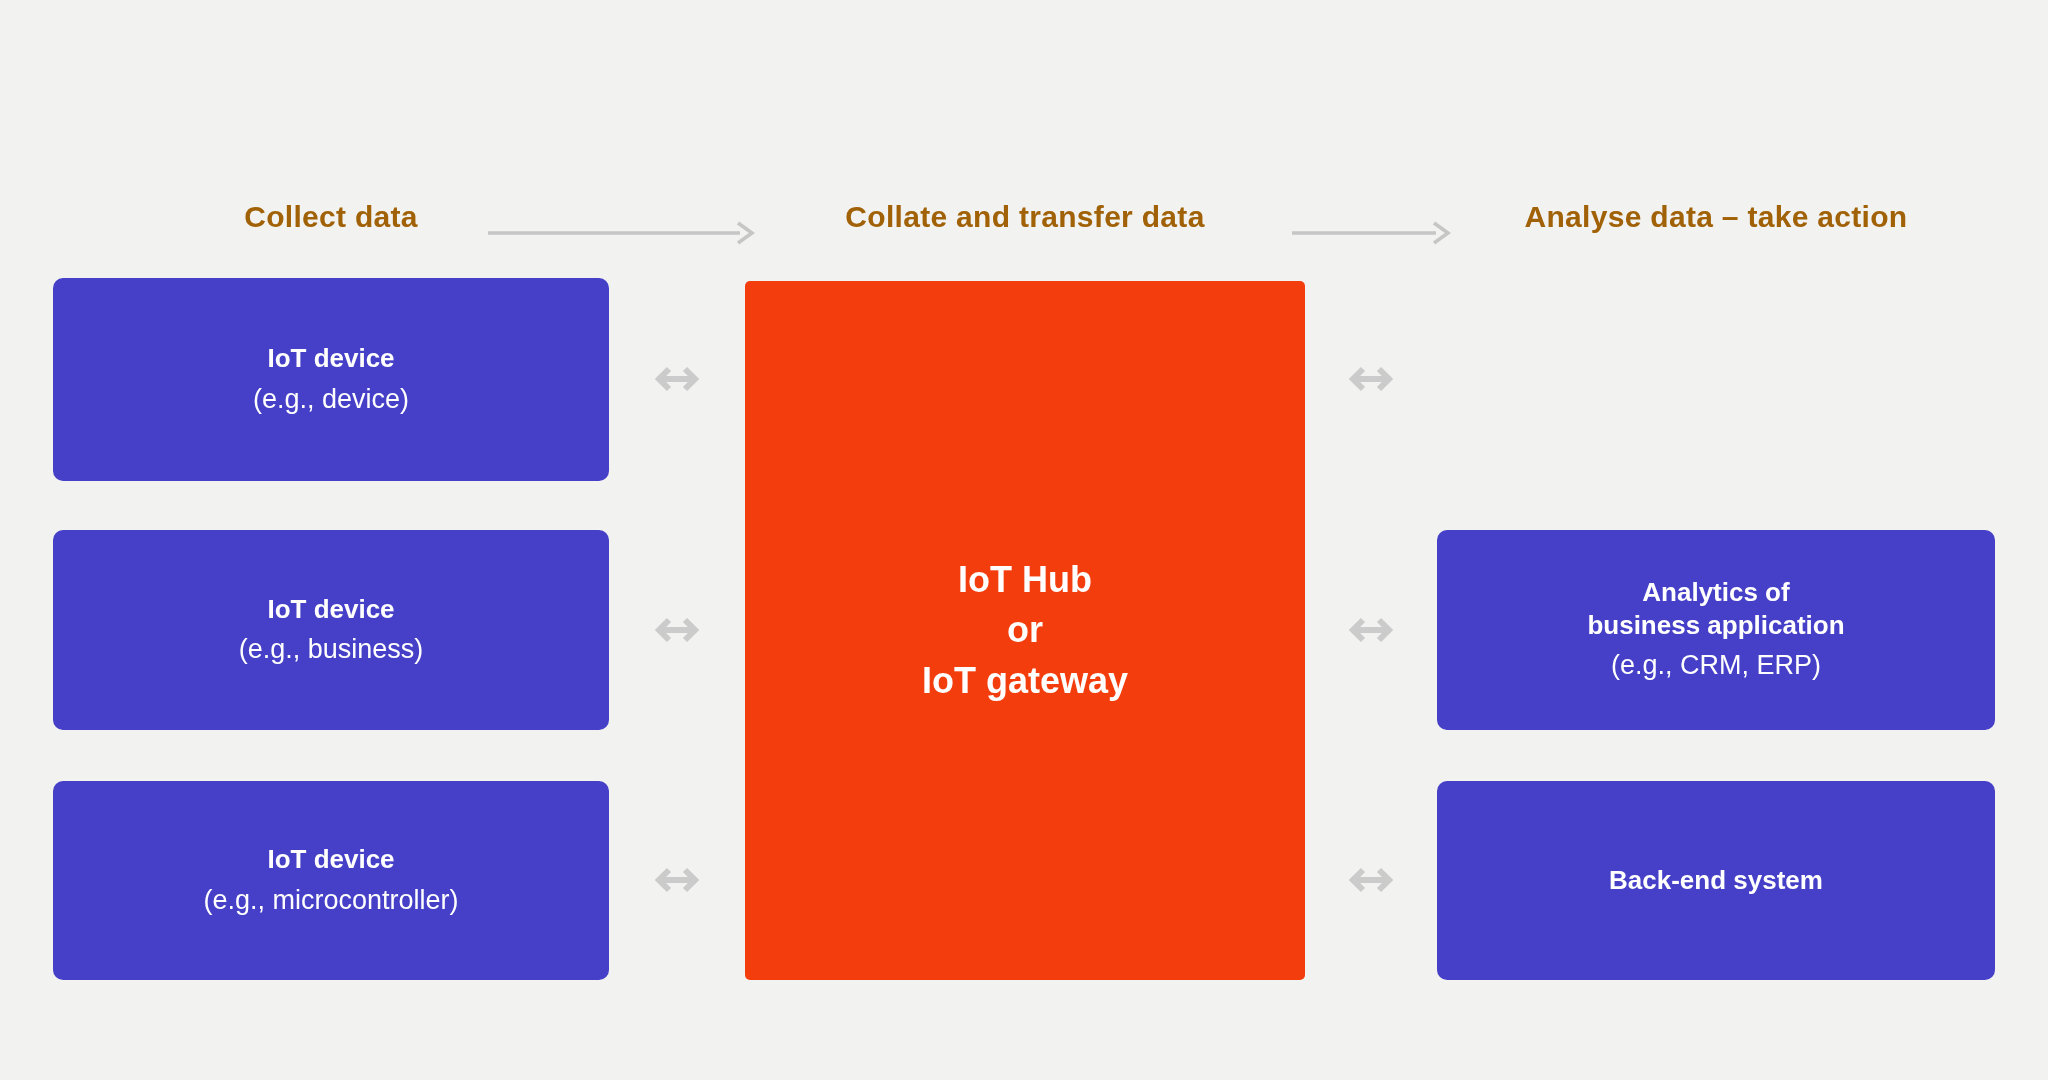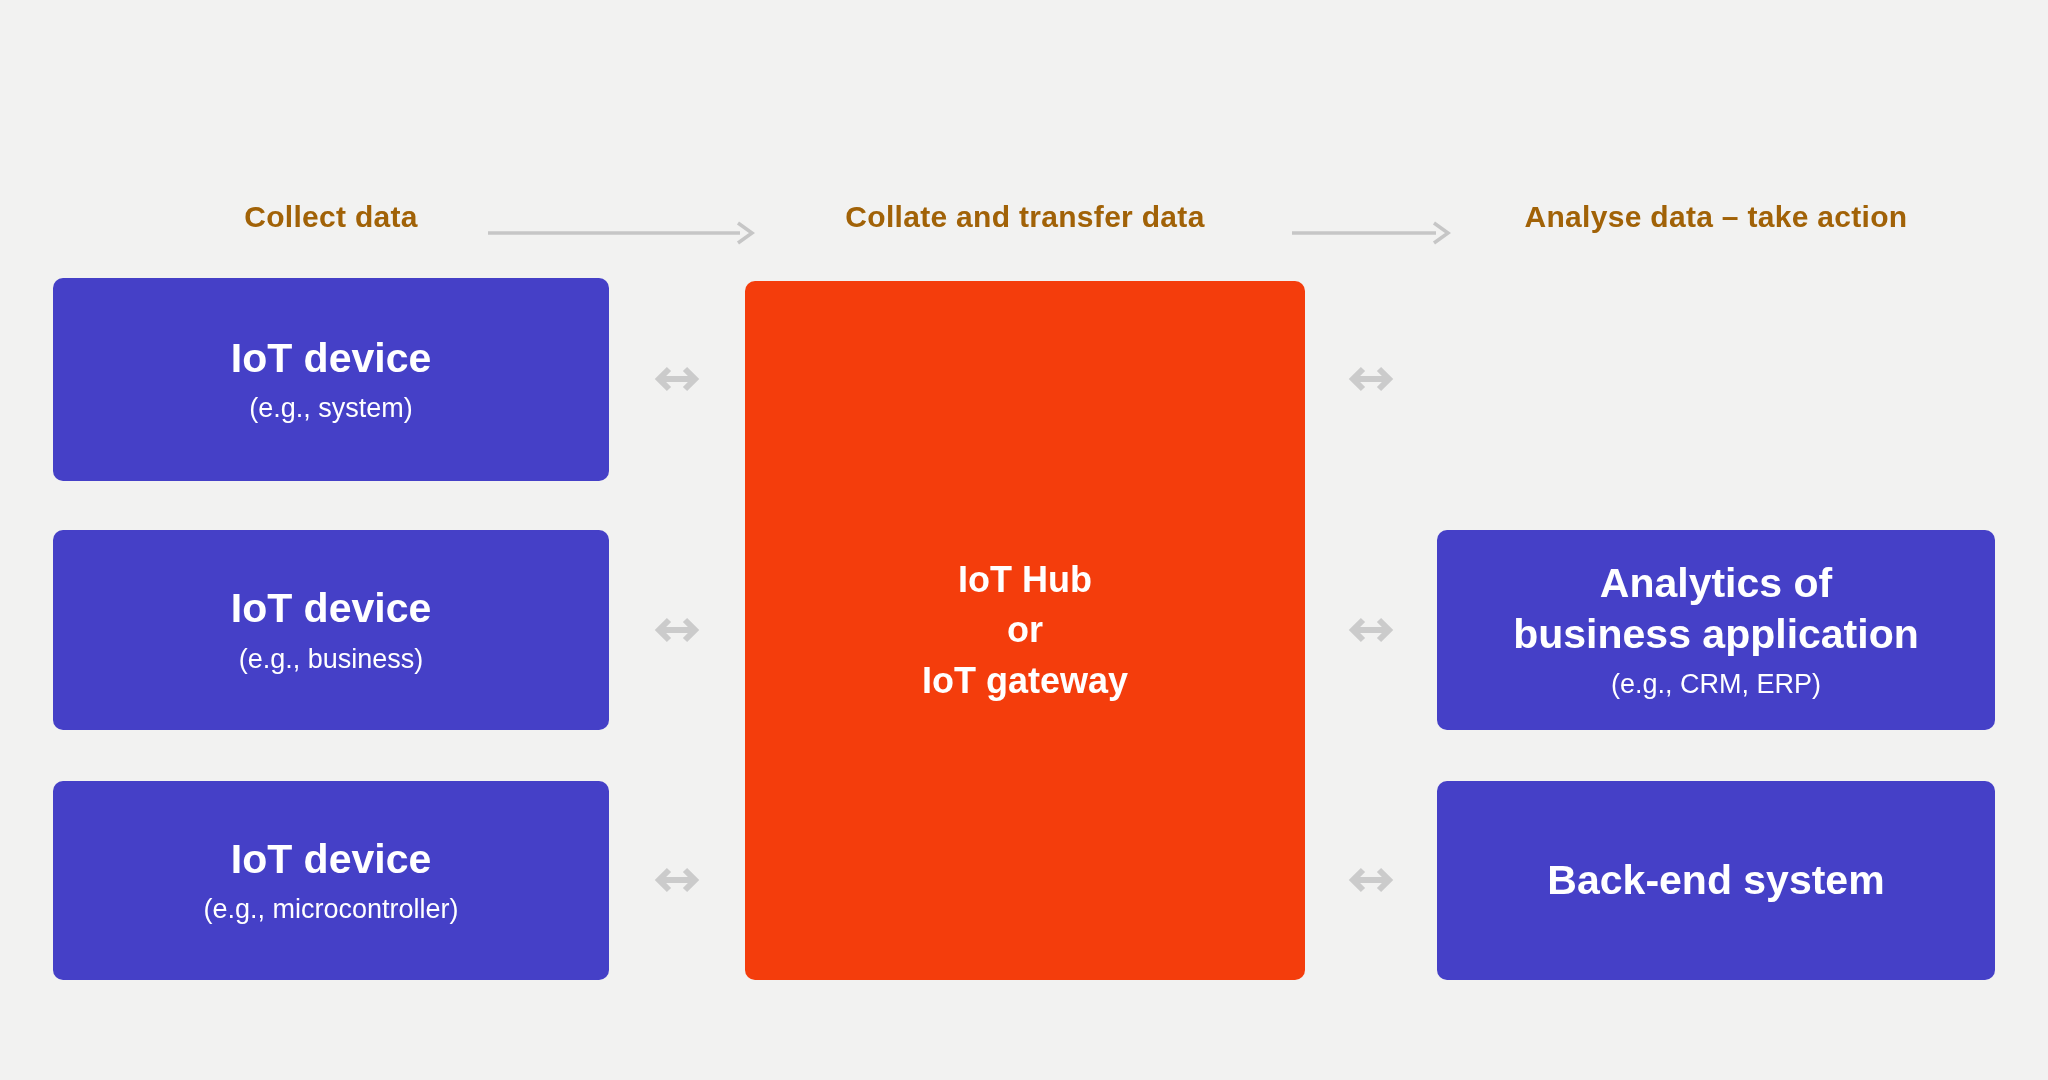--- a/index.html
+++ b/index.html
@@ -47,40 +47,40 @@
     align-items: center;
     justify-content: center;
     text-align: center;
   }
   .col-left  { left: 53px;   width: 556px; }
   .col-right { left: 1437px; width: 558px; }
   .row1 { top: 278px; height: 203px; }
   .row2 { top: 530px; height: 200px; }
   .row3 { top: 781px; height: 199px; }
   .box-title {
-    font-size: 41px;
+    font-size: 26px;
     font-weight: 700;
     line-height: 1.25;
     white-space: pre-line;
   }
   .box-subtitle {
     margin-top: 7px;
     font-size: 27px;
     font-weight: 400;
     line-height: 1.3;
     white-space: pre-line;
   }
   .hub {
     position: absolute;
     left: 745px;
     top: 281px;
     width: 560px;
     height: 699px;
     background: #f43d0c;
-    border-radius: 10px;
+    border-radius: 5px;
     display: flex;
     align-items: center;
     justify-content: center;
     text-align: center;
   }
   .hub-text {
     color: #ffffff;
     font-size: 36px;
     font-weight: 700;
     line-height: 1.4;
@@ -107,21 +107,21 @@
     <line x1="2" y1="13" x2="254" y2="13" stroke="#c6c6c6" stroke-width="3.5"></line>
     <path d="M252 3 L266 13 L252 23" fill="none" stroke="#c6c6c6" stroke-width="3.5"></path>
   </svg>
   <svg class="flow-arrow f2" viewBox="0 0 162 26" preserveAspectRatio="none">
     <line x1="2" y1="13" x2="146" y2="13" stroke="#c6c6c6" stroke-width="3.5"></line>
     <path d="M144 3 L158 13 L144 23" fill="none" stroke="#c6c6c6" stroke-width="3.5"></path>
   </svg>
 
   <div class="box col-left row1">
     <div class="box-title">IoT device</div>
-    <div class="box-subtitle">(e.g., system)</div>
+    <div class="box-subtitle">(e.g., device)</div>
   </div>
   <div class="box col-left row2">
     <div class="box-title">IoT device</div>
     <div class="box-subtitle">(e.g., business)</div>
   </div>
   <div class="box col-left row3">
     <div class="box-title">IoT device</div>
     <div class="box-subtitle">(e.g., microcontroller)</div>
   </div>
 

